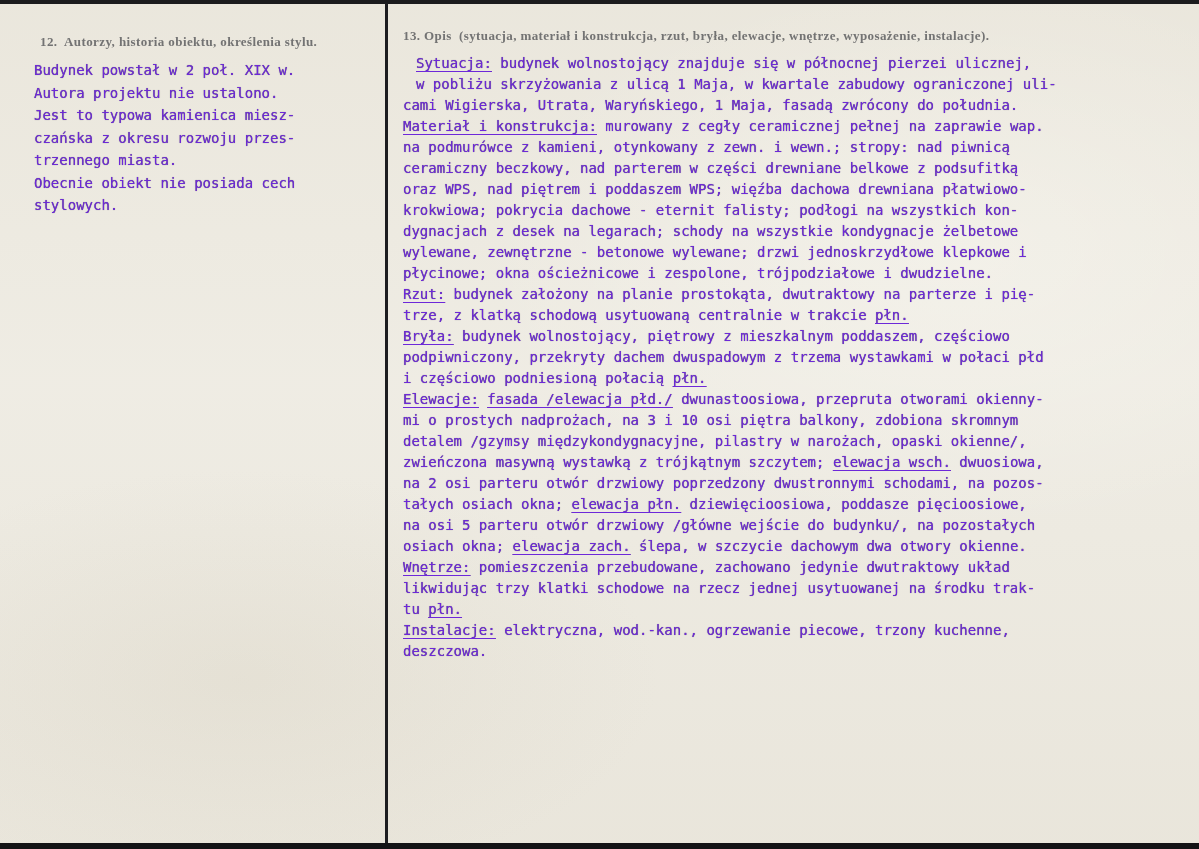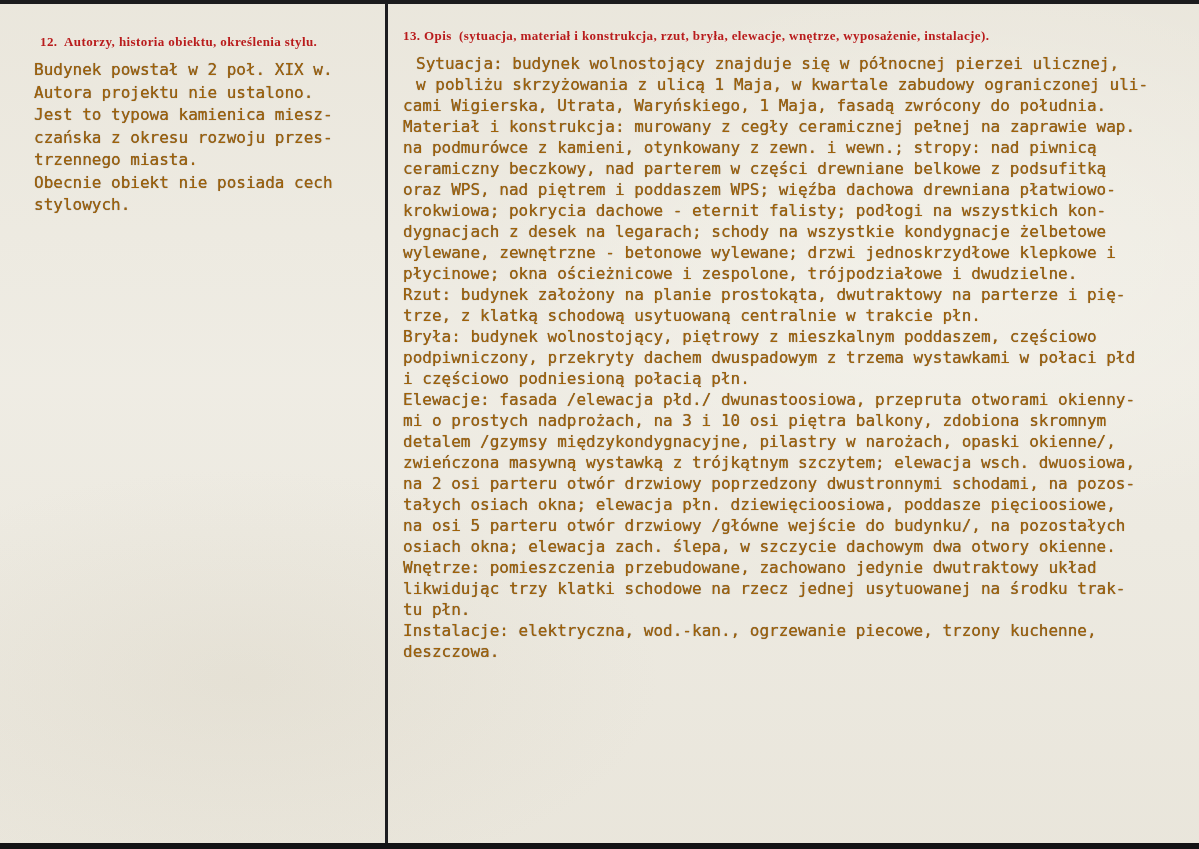--- a/index.html
+++ b/index.html
@@ -18,32 +18,33 @@
   .rule-top{position:absolute;left:0;top:0;width:1199px;height:4px;background:#1b1b1d;}
   .rule-bottom{position:absolute;left:0;top:843px;width:1199px;height:6px;background:#131315;}
   .divider-v{position:absolute;left:385px;top:3px;width:3px;height:840px;background:#1d1d20;}
 
   .panel{position:absolute;}
   .panel-left{left:34px;top:34px;width:345px;}
   .panel-right{left:403px;top:28px;width:792px;}
 
   .form-header{
     font-family:"Liberation Serif","DejaVu Serif",serif;
-    font-weight:bold;color:#b91c1c;font-size:13px;letter-spacing:.4px;
+    font-weight:bold;color:#737373;font-size:13px;letter-spacing:.4px;
     white-space:pre;margin:0 0 9px 0;
   }
   .panel-left .form-header{padding-left:6px;}
 
   .typed{
-    color:#a16207;font-size:16px;white-space:pre;
+    color:#6d28d9;font-size:14px;white-space:pre;
     text-shadow:0 0 .7px rgba(58,57,63,.85);
   }
   .panel-left .typed .tline{line-height:22.5px;height:22.5px;}
   .panel-right .typed .tline{line-height:21px;height:21px;}
   .u{
+    text-decoration:underline;
     text-decoration-thickness:1.4px;
     text-underline-offset:3px;
   }
 </style>
 </head>
 <body>
 
 <div class="paper-texture"></div>
 
 <div class="rule-top"></div>

